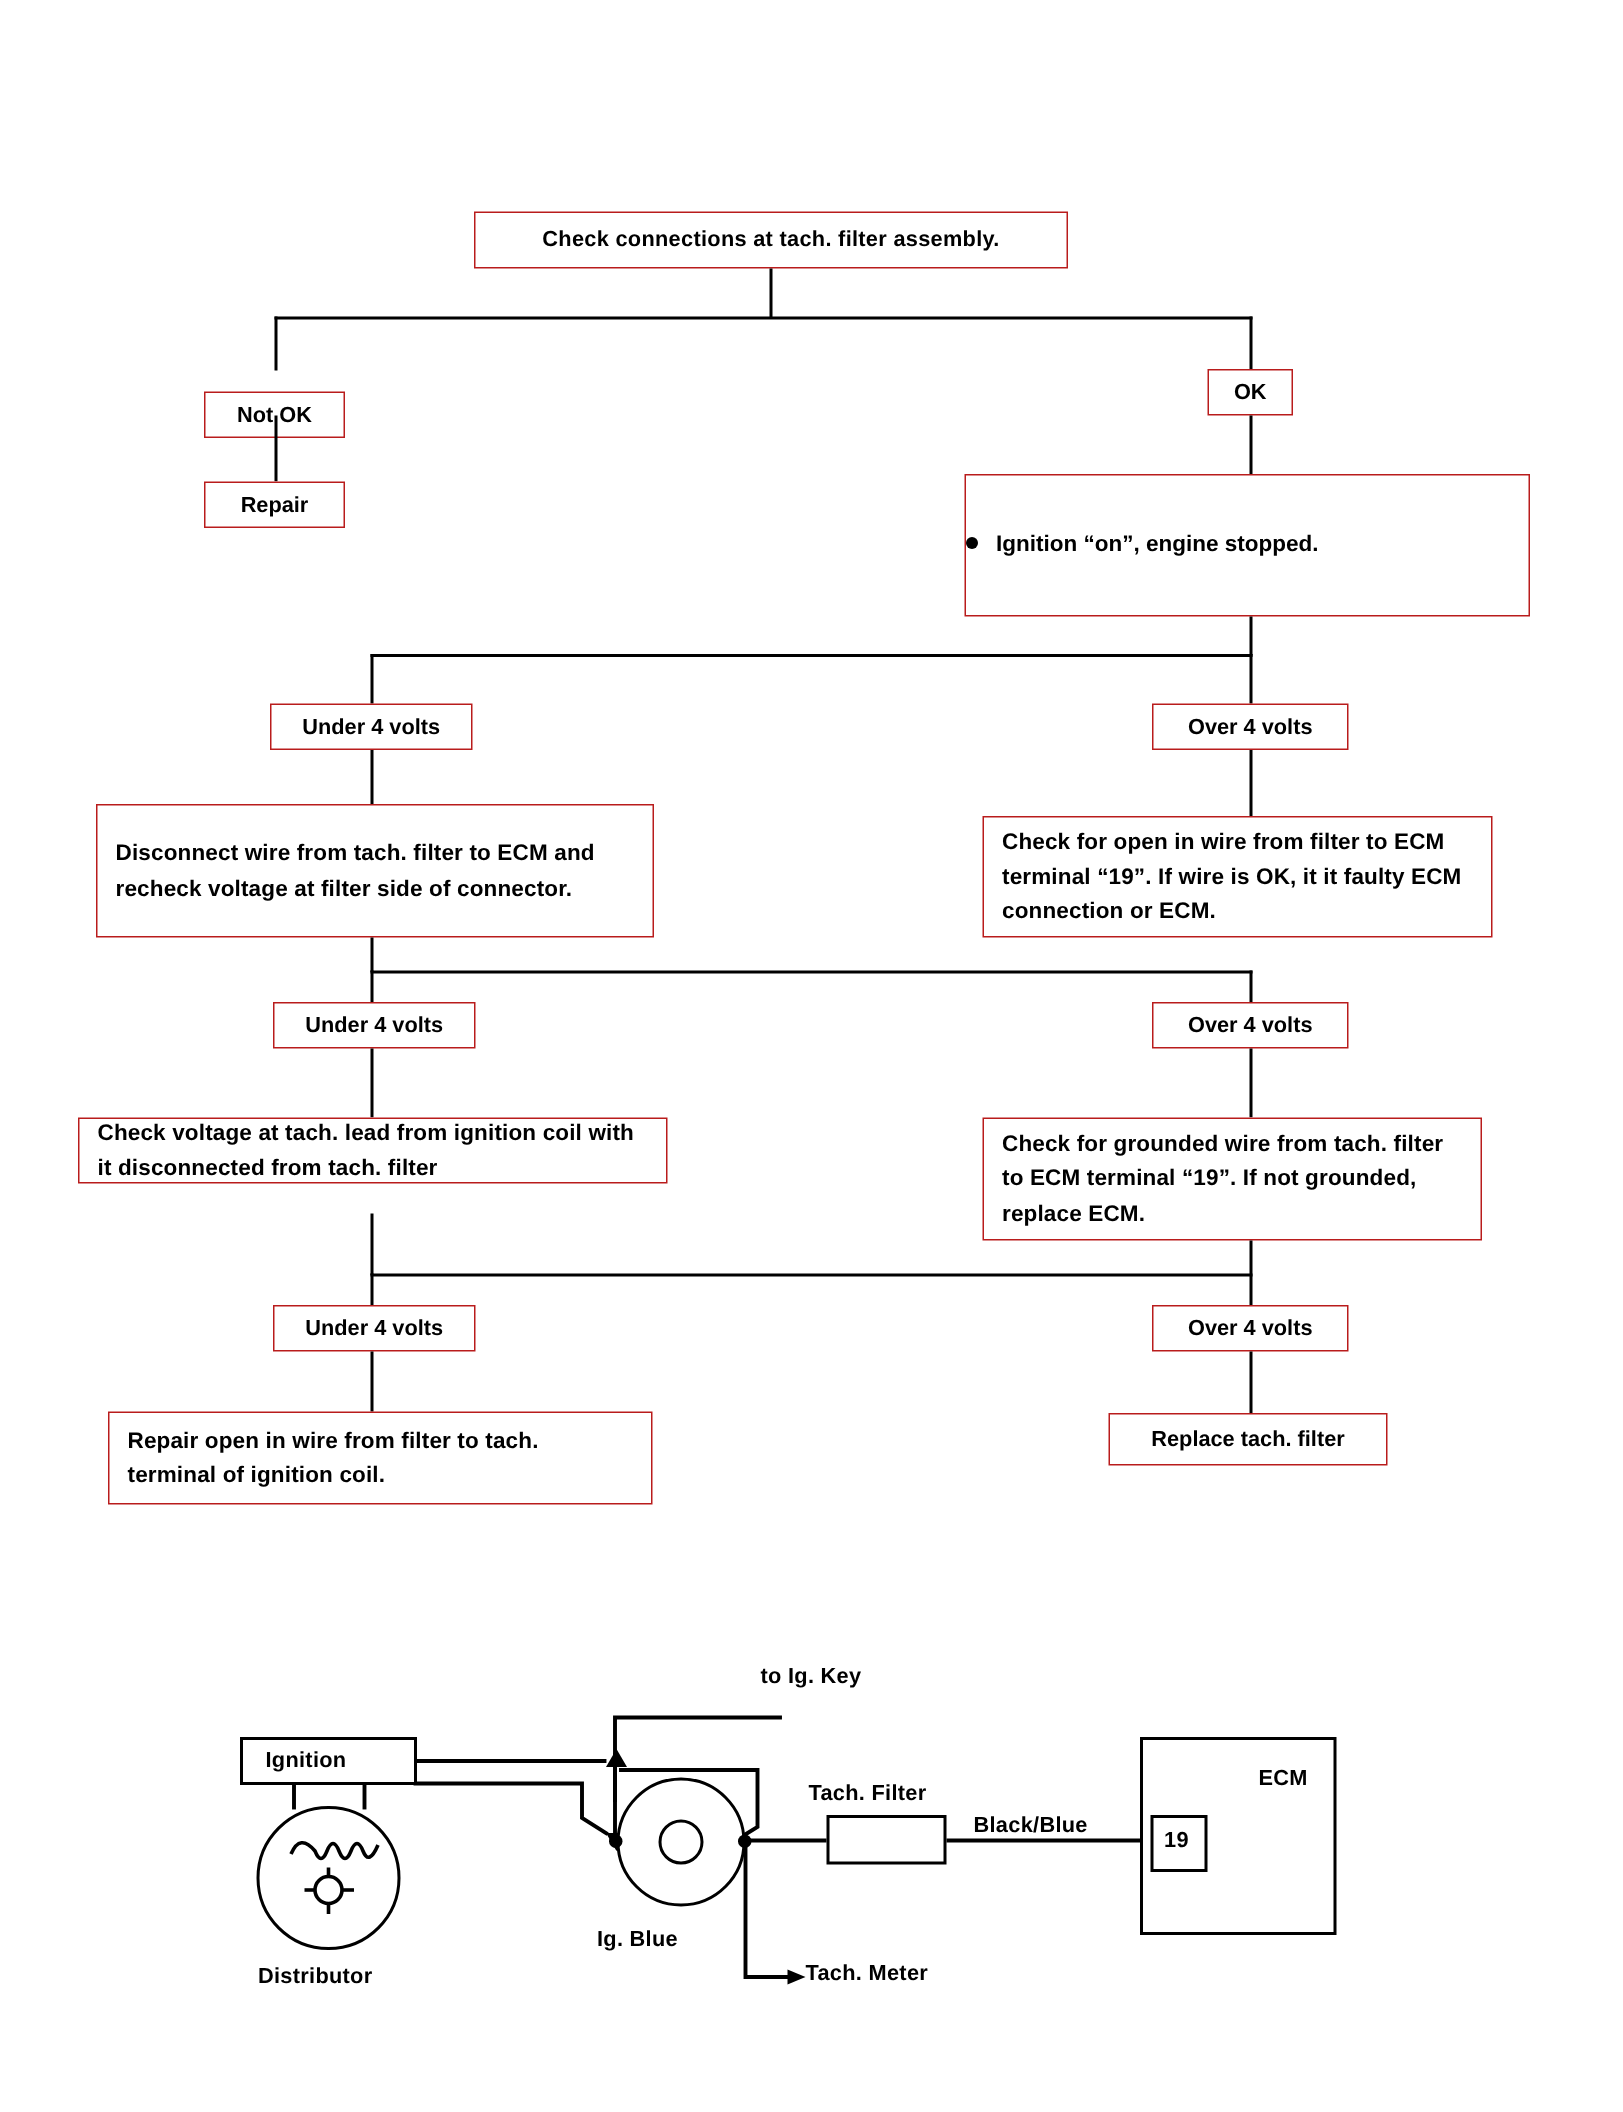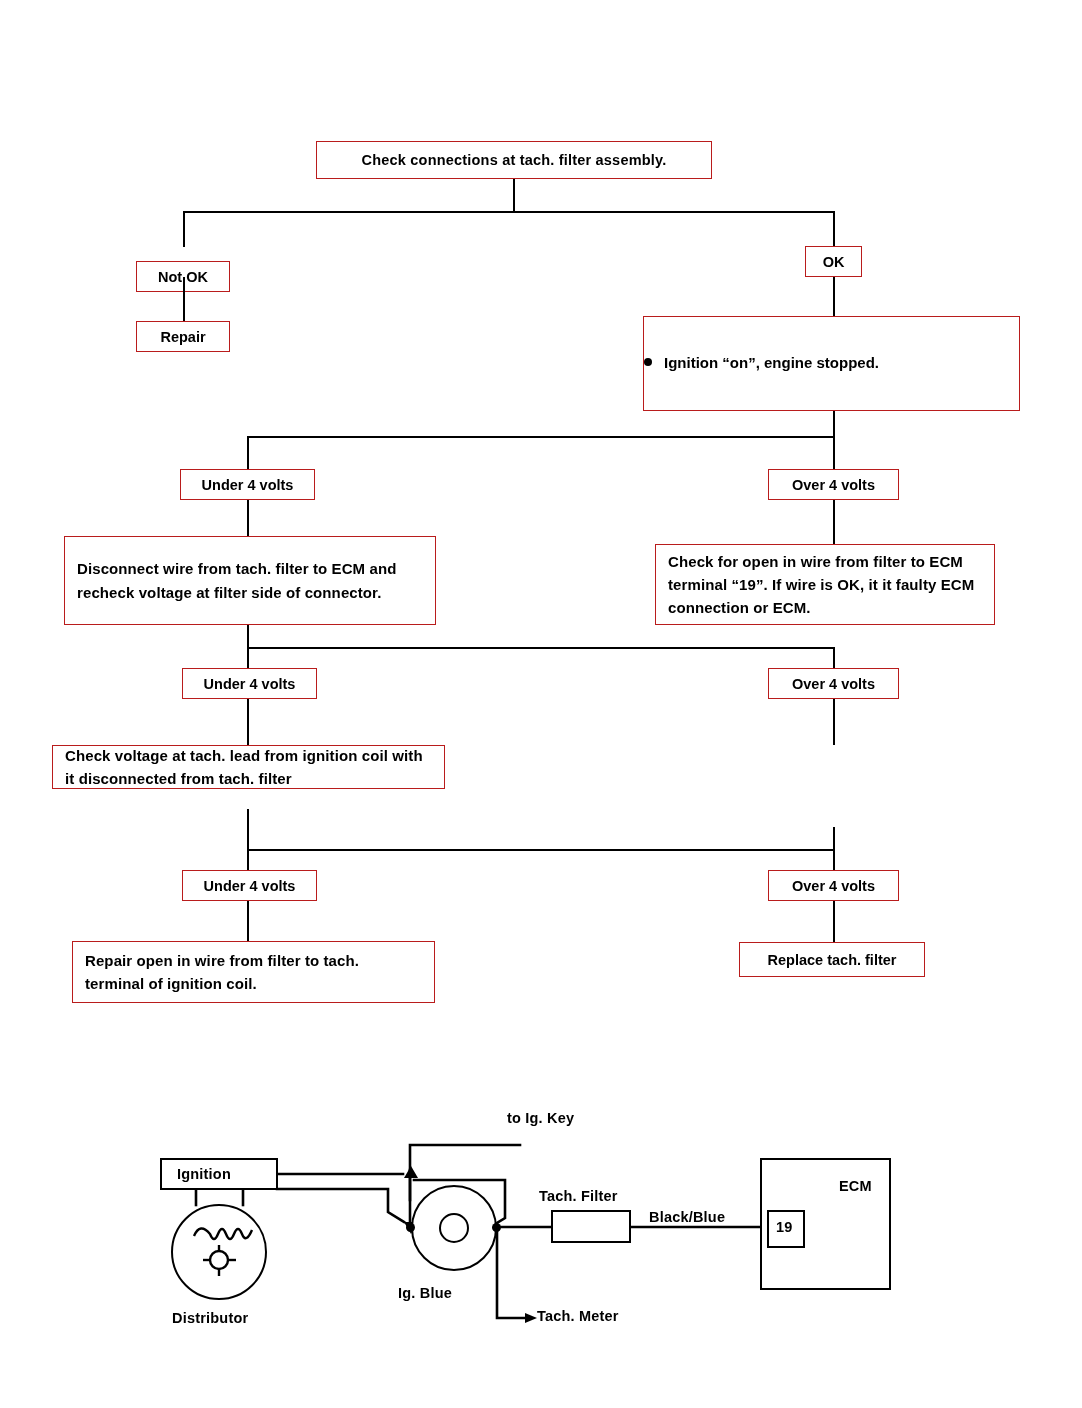--- a/index.html
+++ b/index.html
@@ -113,20 +113,23 @@
   </div>
   <div class="ln vl" style="left:247px;top:699px;width:2px;height:46px;"></div>
   <div class="box" style="left:52px;top:745px;width:393px;height:44px;">
     <span class="txt body-txt">Check voltage at tach. lead from ignition coil with it disconnected from tach. filter</span>
   </div>
 
   <div class="box center chip" style="left:768px;top:668px;width:131px;height:31px;">
     <span class="txt">Over 4 volts</span>
   </div>
   <div class="ln vl" style="left:833px;top:699px;width:2px;height:46px;"></div>
+  <div class="box" style="left:655px;top:745px;width:333px;height:82px;">
+    <span class="txt body-txt">Check for grounded wire from tach. filter to ECM terminal “19”.  If not grounded, replace ECM.</span>
+  </div>
 
   <div class="ln vl" style="left:247px;top:809px;width:2px;height:41px;"></div>
 
   <div class="ln hl" style="left:247px;top:849px;width:588px;height:2px;"></div>
   <div class="ln vl" style="left:833px;top:827px;width:2px;height:44px;"></div>
   <div class="ln vl" style="left:247px;top:849px;width:2px;height:22px;"></div>
 
   <div class="box center chip" style="left:182px;top:870px;width:135px;height:31px;">
     <span class="txt">Under 4 volts</span>
   </div>

